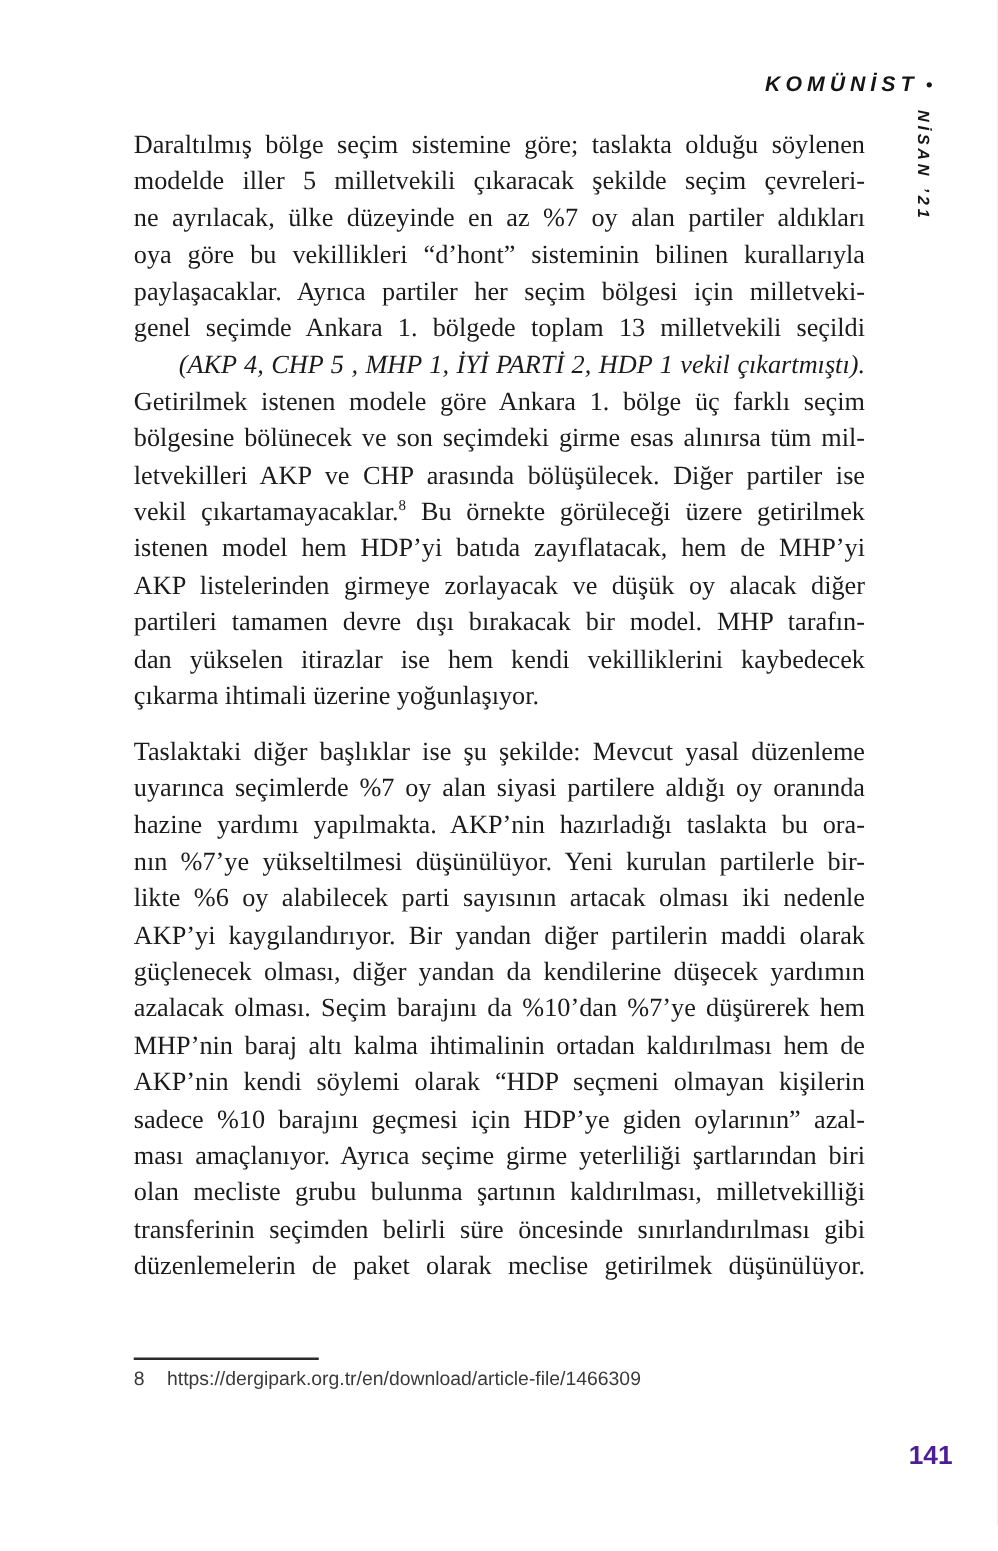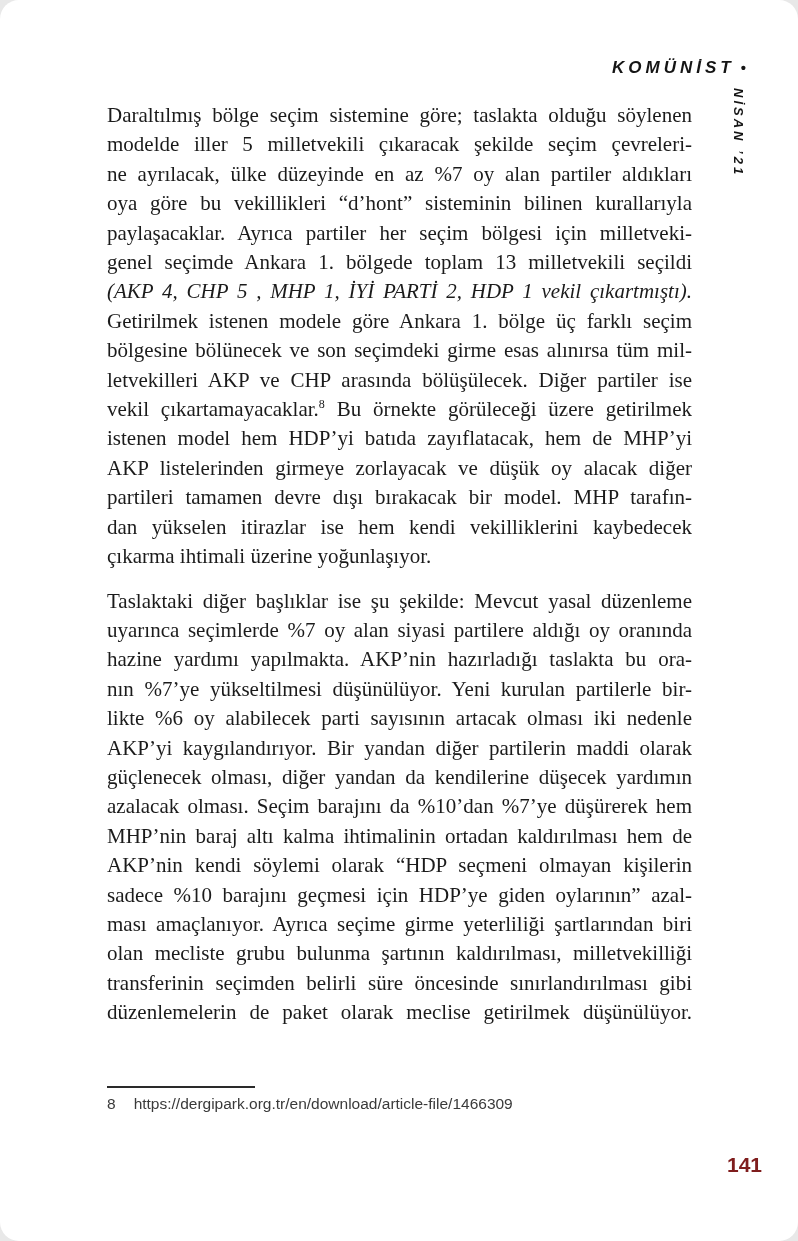--- a/index.html
+++ b/index.html
@@ -8,21 +8,20 @@
     background: #e8e8e8;
   }
   .page {
     position: relative;
     width: 798px;
     height: 1241px;
     background: #ffffff;
     overflow: hidden;
     font-family: "Liberation Serif", "DejaVu Serif", serif;
     color: #1b1b1b;
-    border-radius: 19px;
   }
 
   
   .masthead {
     position: absolute;
     top: 58px;
     right: 52px;
     font-family: "Liberation Sans", "DejaVu Sans", sans-serif;
     font-weight: 700;
     font-style: italic;
@@ -61,21 +60,21 @@
   .para { margin: 0 0 15px 0; }
   .para:last-child { margin-bottom: 2px; }
   .line {
     font-size: 21px;
     line-height: 29.4px;
     text-align: justify;
     text-align-last: justify;
     white-space: nowrap;
   }
   .line.flush-left { text-align-last: left; }
-  .line.italic { font-style: italic; }
+  .line.italic { font-style: italic; margin-left: 36px; }
   .line sup {
     font-size: 12px;
     line-height: 0;
     vertical-align: super;
   }
 
   
   .fn-rule {
     position: absolute;
     left: 107px;
@@ -96,21 +95,21 @@
   }
 
   
   .page-number {
     position: absolute;
     top: 1153px;
     right: 36px;
     font-family: "Liberation Sans", "DejaVu Sans", sans-serif;
     font-weight: 700;
     font-size: 21px;
-    color: #7f1d1d;
+    color: #4c1d95;
   }
 </style>
 </head>
 <body>
 
 <div class="page">
 
   <div class="masthead">
     <span>KOMÜNİST</span><span class="bullet">•</span>
   </div>

